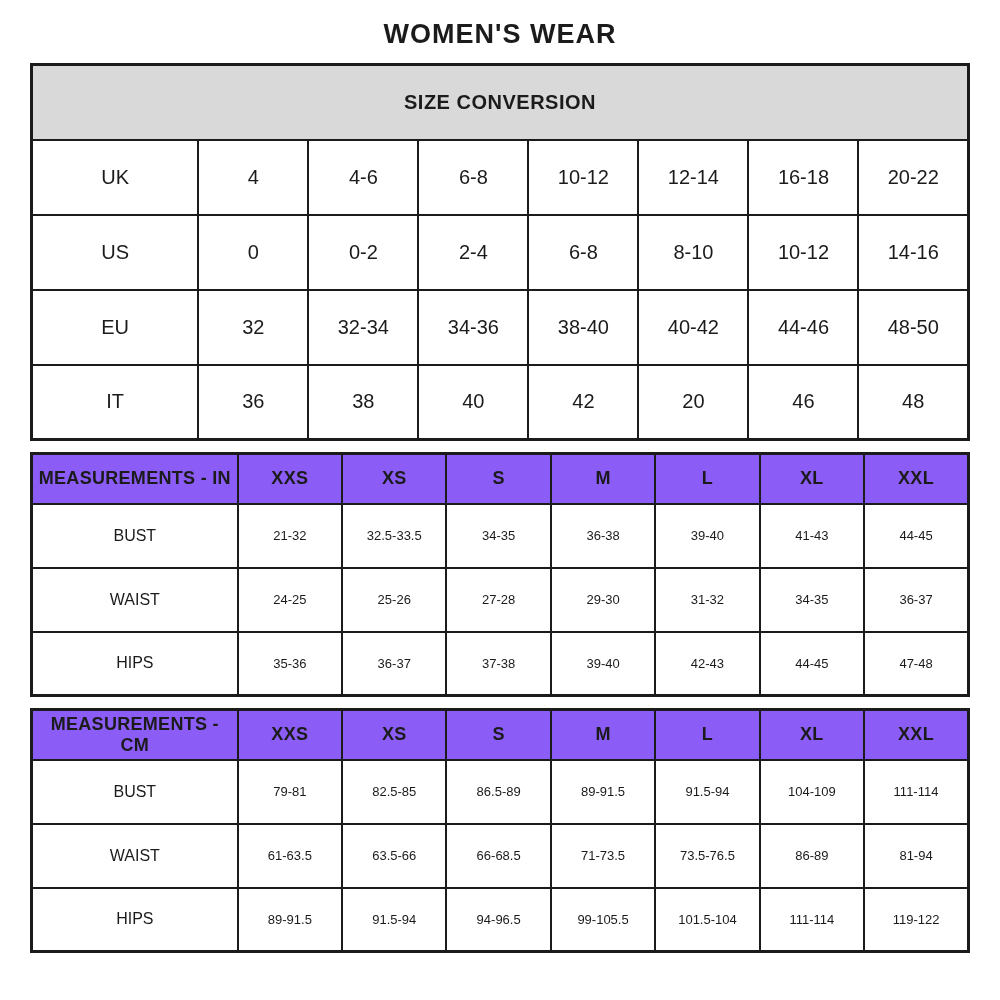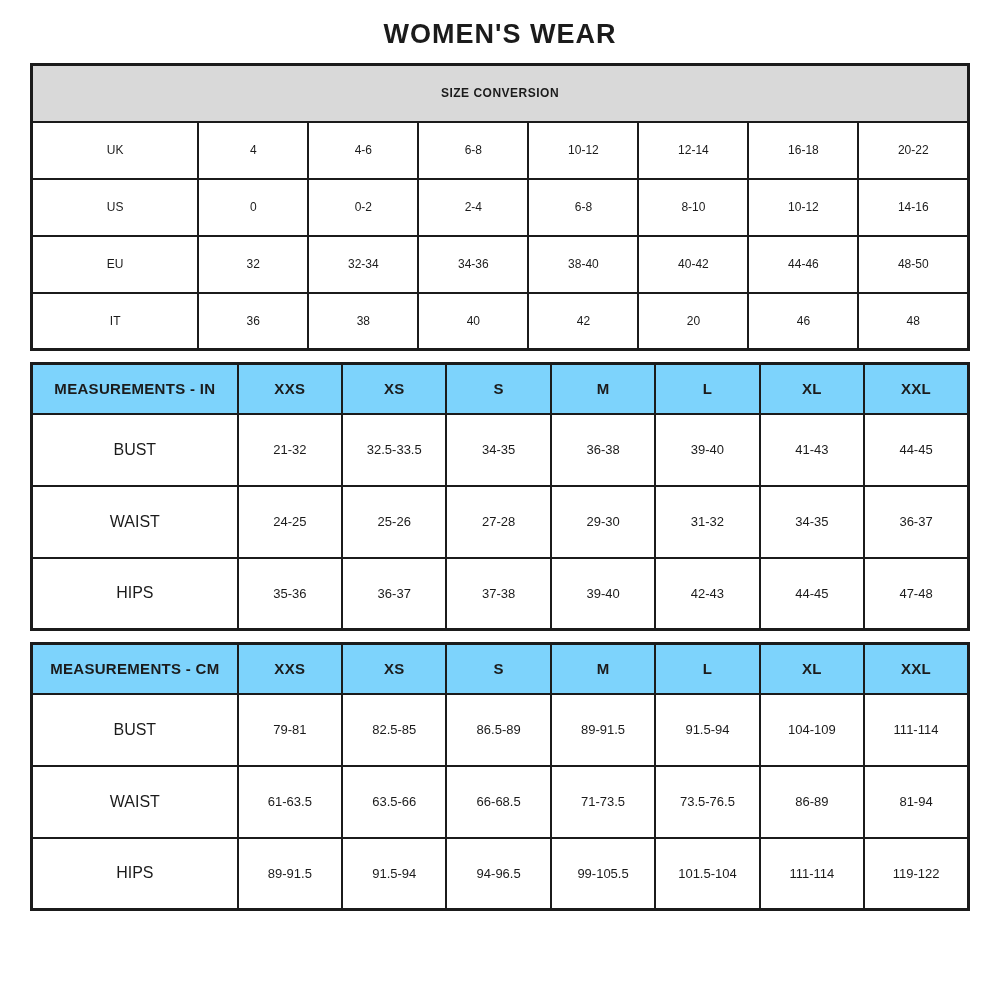--- a/index.html
+++ b/index.html
@@ -26,33 +26,33 @@
   .conv { margin-bottom: 11px; }
   .conv col.c0 { width: 17.8%; }
   .banner-cell {
     background: #d9d9d9;
     height: 52px;
     font-size: 16px;
     font-weight: 700;
     letter-spacing: 0.5px;
   }
   .conv .cols-row th { font-weight: 400; }
-  .conv th, .conv td { height: 57px; font-size: 12px; font-weight: 400; }
+  .conv th, .conv td { height: 75px; font-size: 20px; font-weight: 400; }
   .conv thead .banner-cell { font-weight: 700; }
   
   .meas { margin-bottom: 11px; }
   .meas col.c0m { width: 22%; }
   .meas thead th {
-    background: #7dd3fc;
+    background: #8b5cf6;
     height: 50px;
-    font-size: 15px;
+    font-size: 18px;
     font-weight: 700;
     letter-spacing: 0.3px;
   }
-  .meas tbody td { height: 72px; font-size: 13px; }
+  .meas tbody td { height: 64px; font-size: 13px; }
   .meas tbody td.rowlabel { font-size: 16px; }
 </style>
 </head>
 <body>
 
 <div class="page">
 
   <div class="page-title">WOMEN'S WEAR</div>
 
   <table class="tbl conv">

